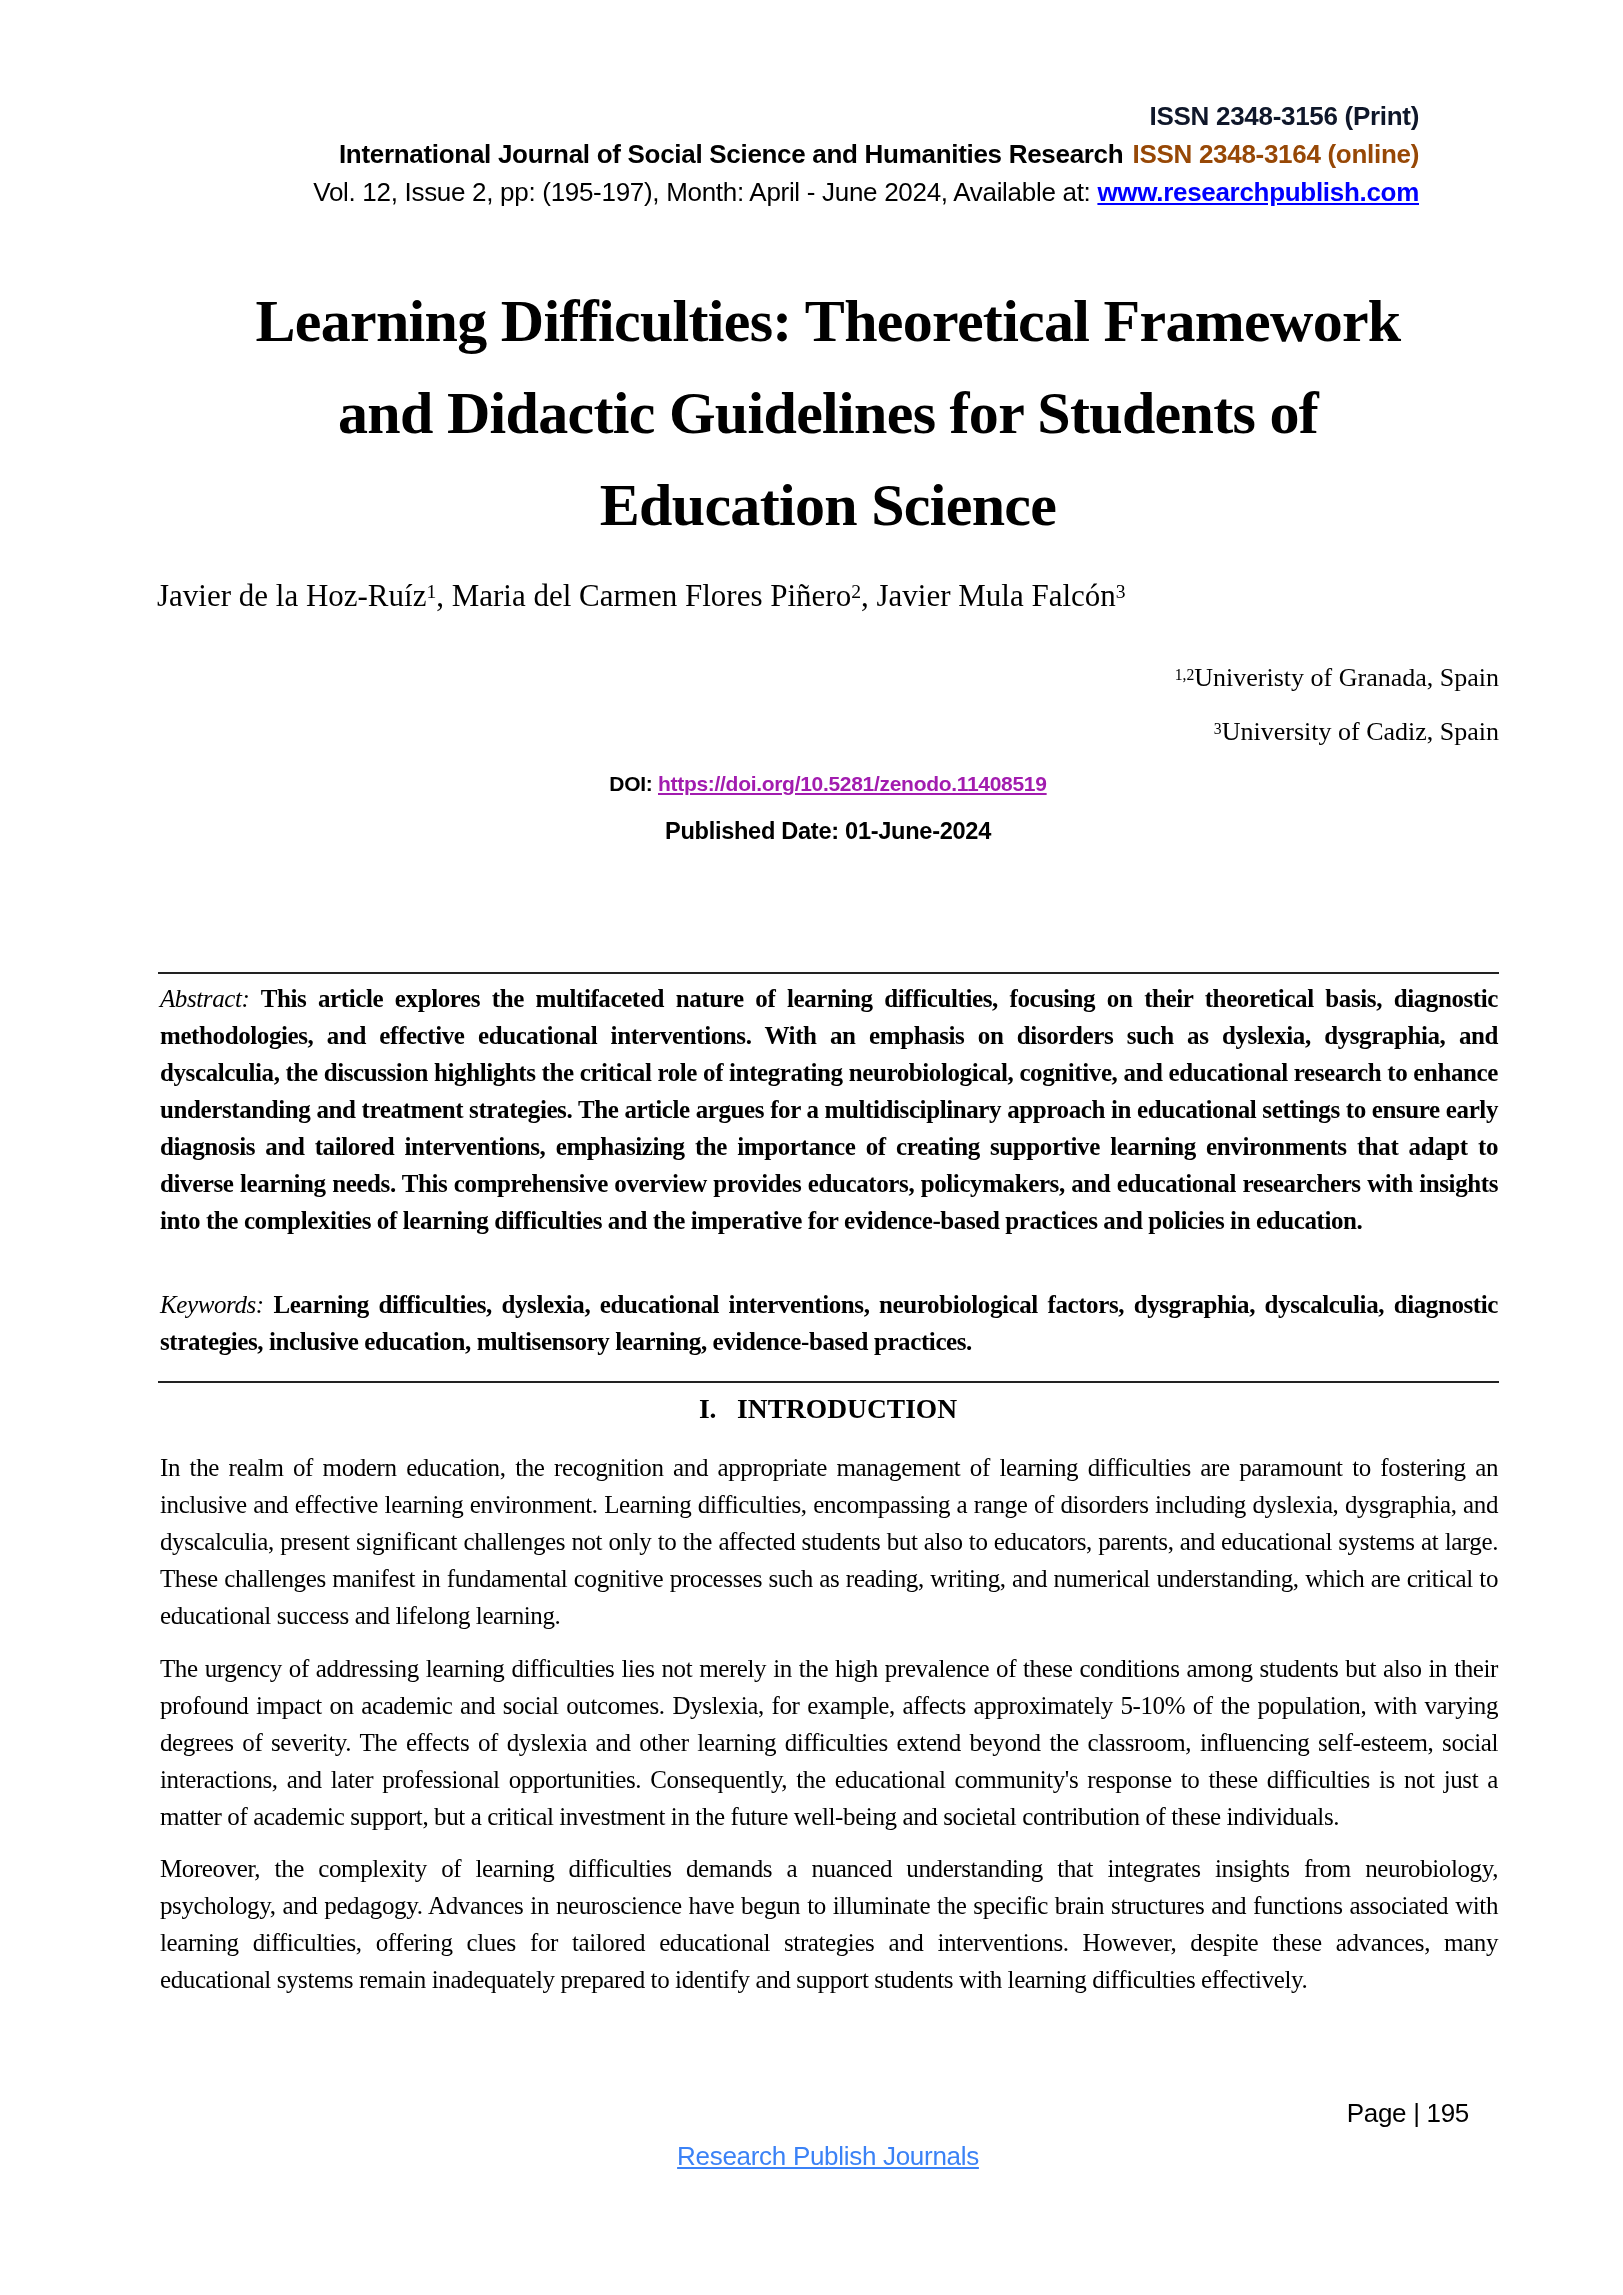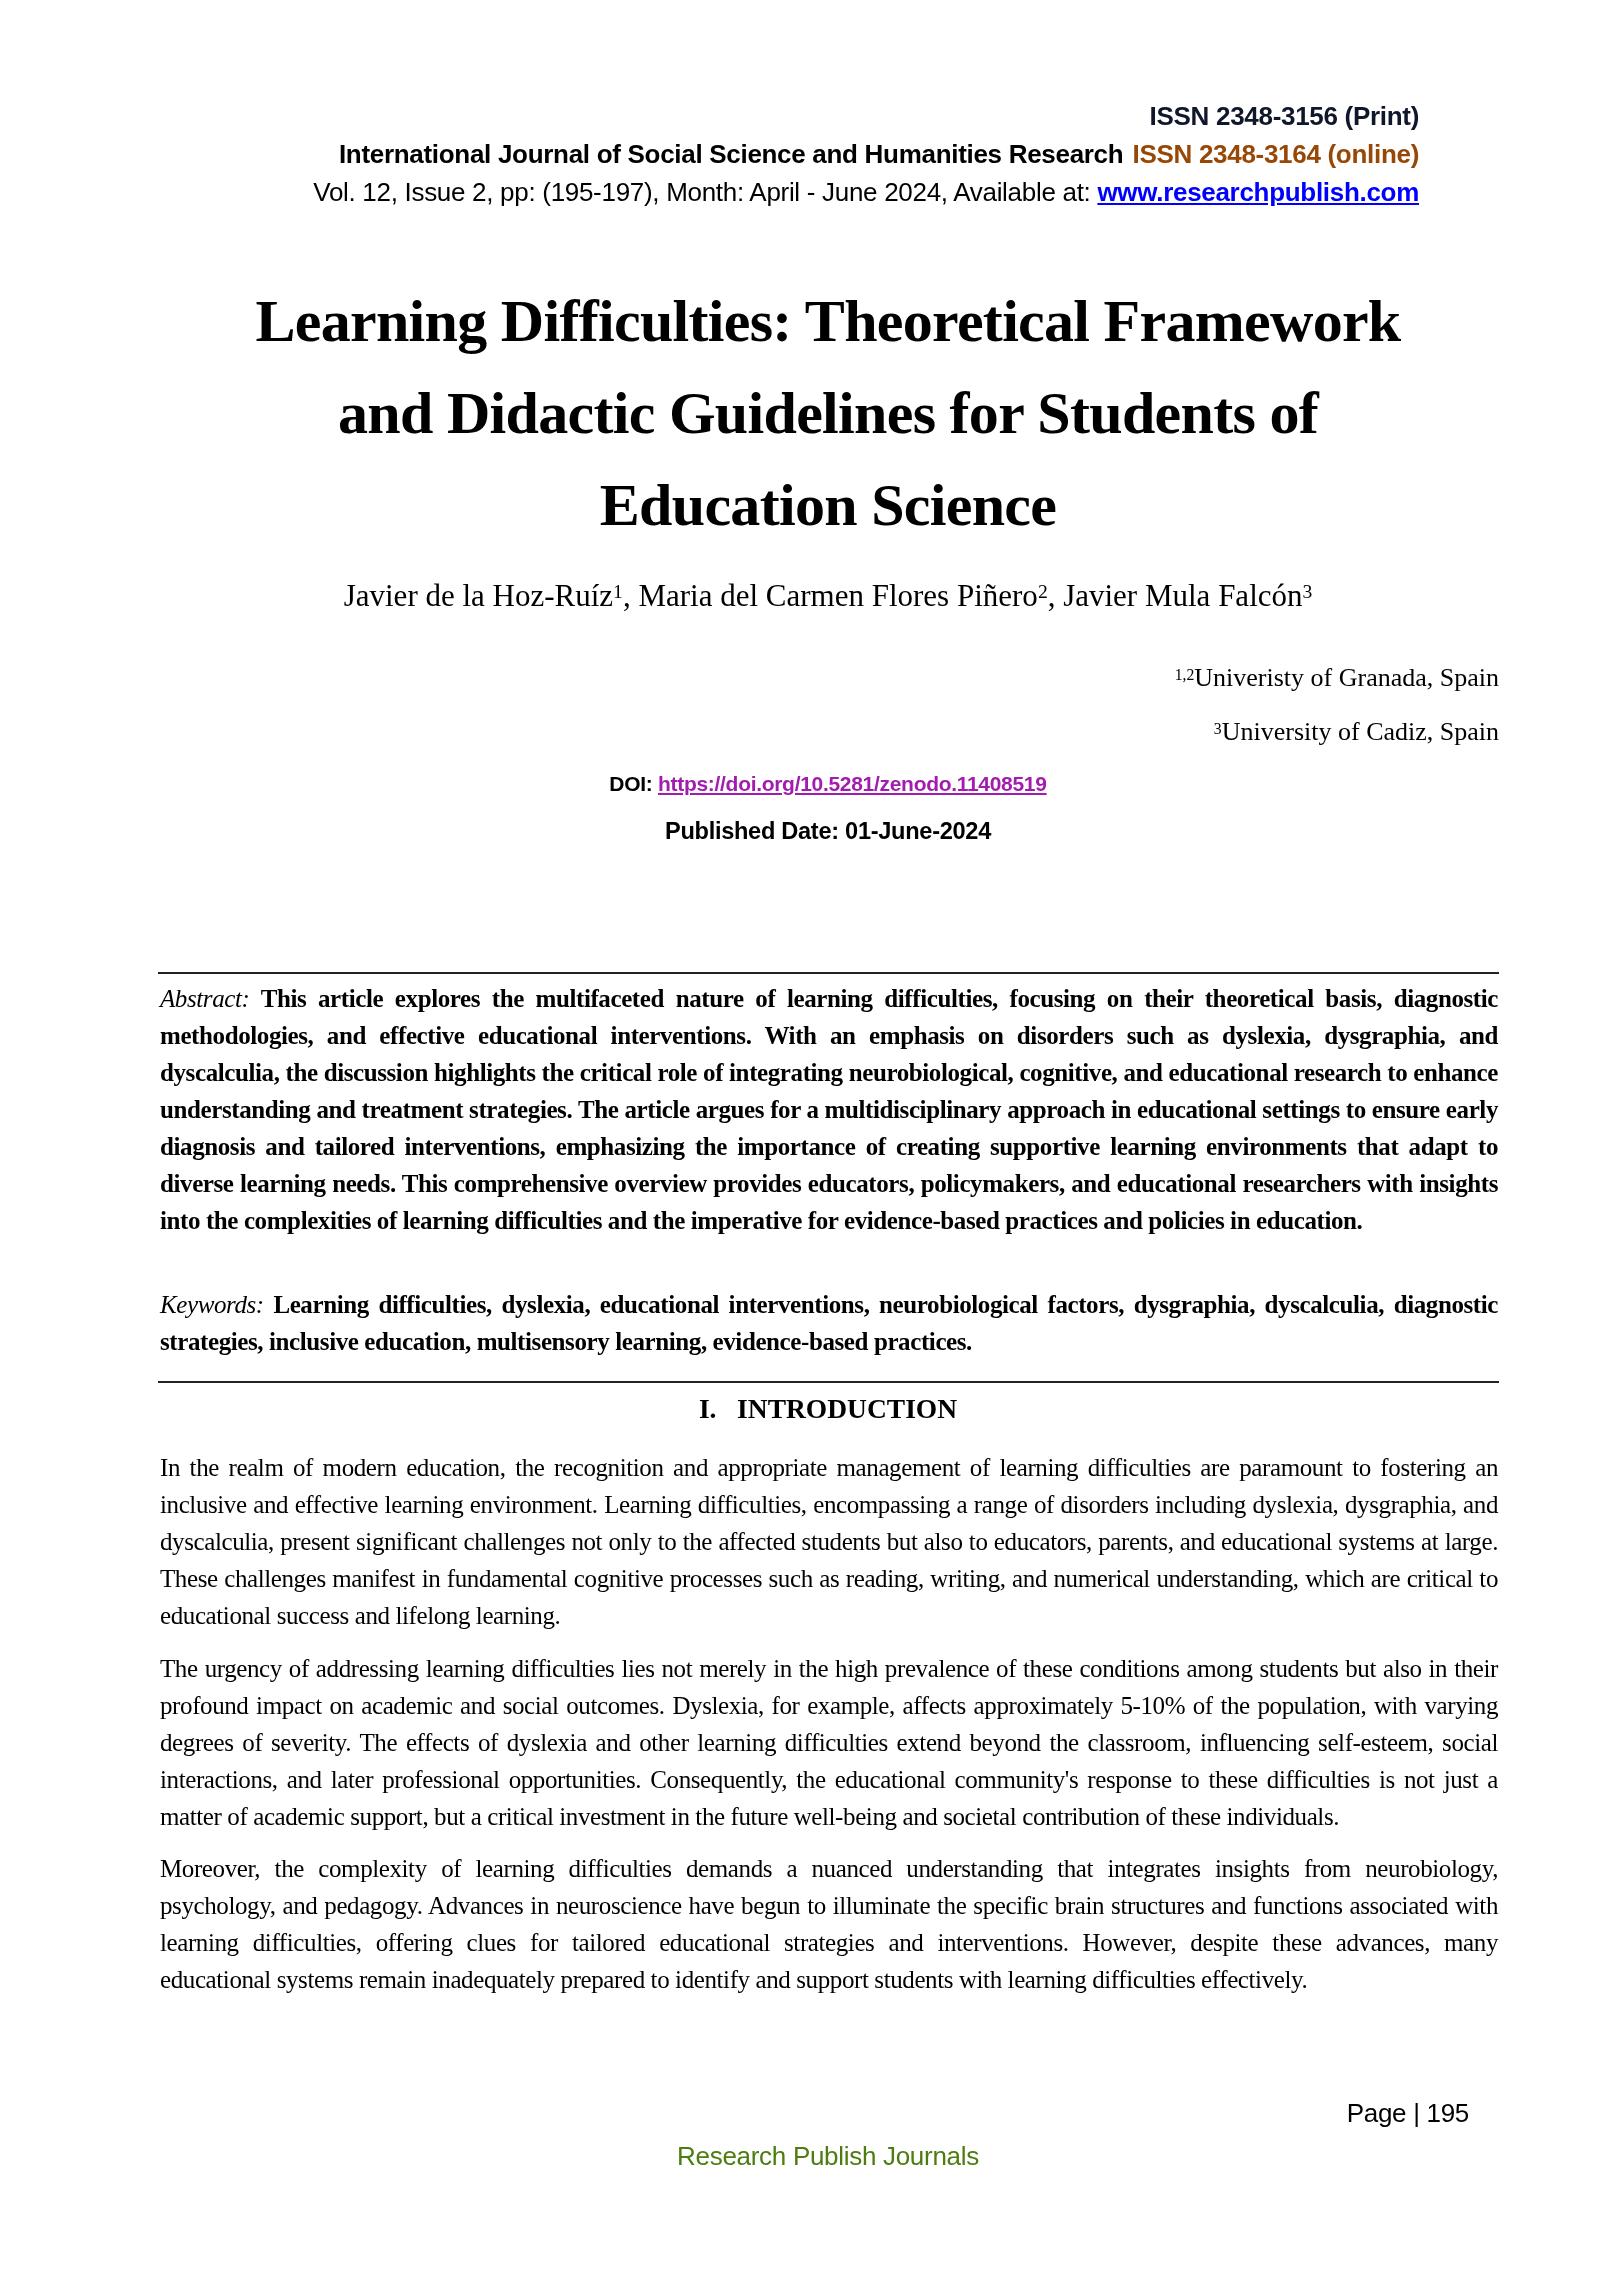--- a/index.html
+++ b/index.html
@@ -65,21 +65,21 @@
       font-size: 60px;
       line-height: 92px;
       letter-spacing: -0.7px;
     }
     .title-line { display: block; }
     .authors {
       position: absolute;
       left: 157px;
       top: 576px;
       width: 1342px;
-      text-align: center;
+      text-align: left;
       font-family: "Liberation Serif", "DejaVu Serif", serif;
       font-size: 31px;
       line-height: 39px;
     }
     .authors sup {
       font-size: 19.6px;
       vertical-align: top;
       position: relative;
       top: -3.9px;
     }
@@ -208,21 +208,22 @@
       left: 157px;
       top: 2138px;
       width: 1342px;
       text-align: center;
       font-family: "Liberation Sans", "DejaVu Sans", sans-serif;
       font-size: 26px;
       line-height: 37px;
       letter-spacing: -0.3px;
     }
     .footer-link a {
-      color: #4d7c0f;
+      color: #3b82f6;
+      text-decoration: underline;
       cursor: pointer;
       margin-top: 38px;
     }
   </style>
 </head>
 <body>
 
 <div class="header">
   <div class="issn-print">ISSN 2348-3156 (Print)</div>
   <div class="journal-line">

